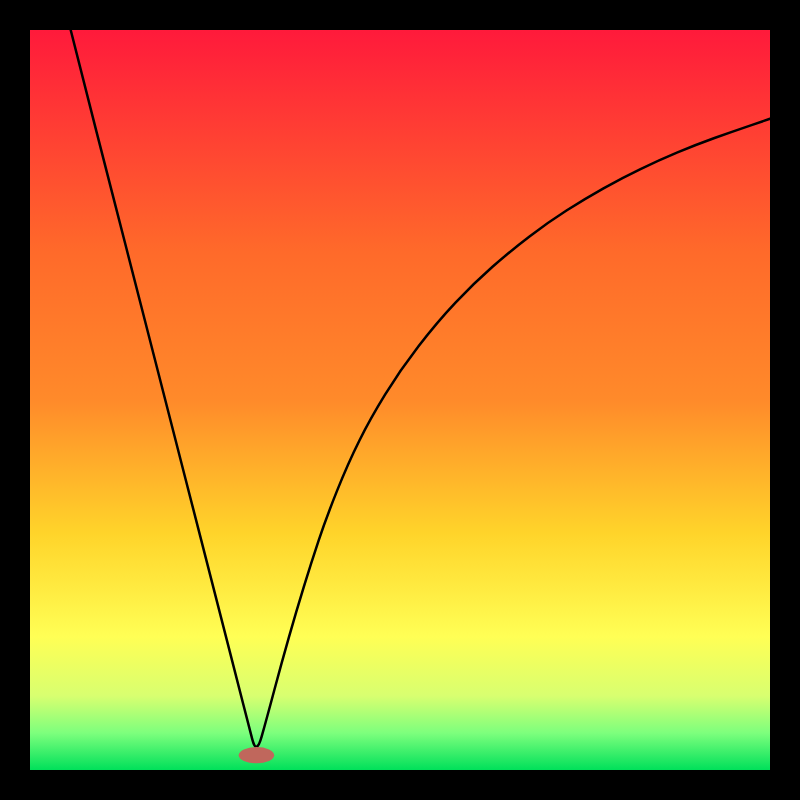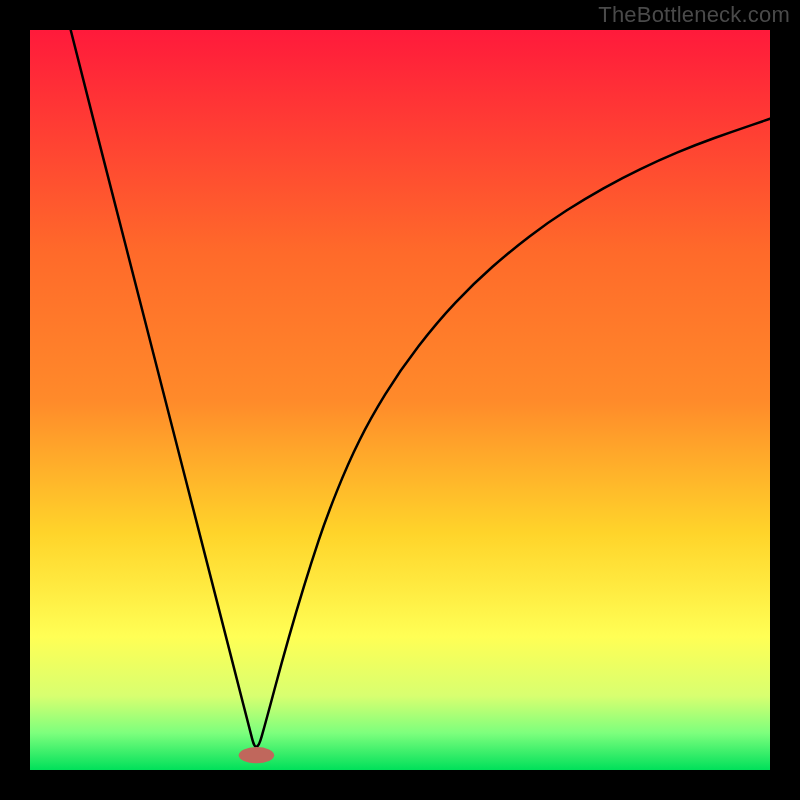--- a/index.html
+++ b/index.html
@@ -30,21 +30,20 @@
   svg {
     position: absolute;
     top: 0;
     left: 0;
   }
 </style>
 </head>
 <body>
 
 <div class="frame">
-  <div class="watermark">TheBottleneck.com</div>
   <svg id="chart-svg" width="800" height="800" viewBox="0 0 800 800">
     <defs>
       <linearGradient id="bg-grad" x1="0" y1="0" x2="0" y2="1">
         <stop id="gs0" offset="0%" stop-color="#ff1a3b"></stop>
         <stop id="gs1" offset="30%" stop-color="#ff6a2a"></stop>
         <stop id="gs2" offset="50%" stop-color="#ff8a2a"></stop>
         <stop id="gs3" offset="68%" stop-color="#ffd42a"></stop>
         <stop id="gs4" offset="82%" stop-color="#ffff55"></stop>
         <stop id="gs5" offset="90%" stop-color="#d8ff70"></stop>
         <stop id="gs6" offset="95%" stop-color="#7dff7d"></stop>

